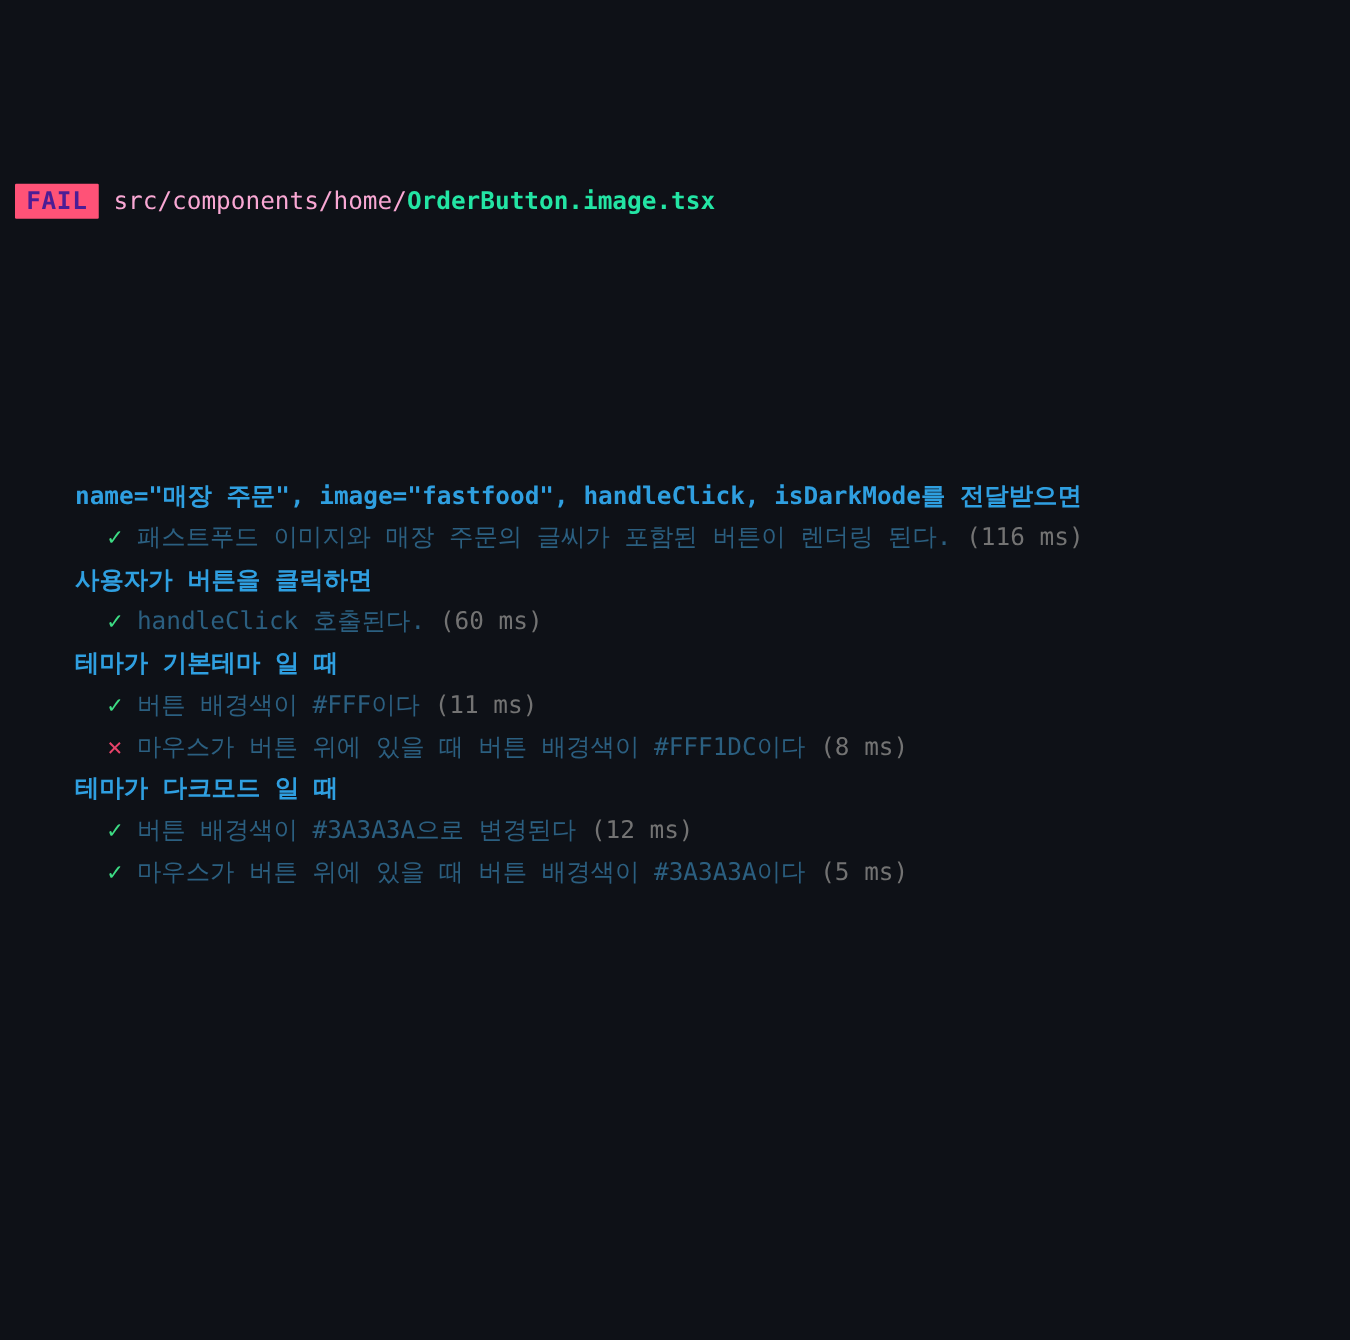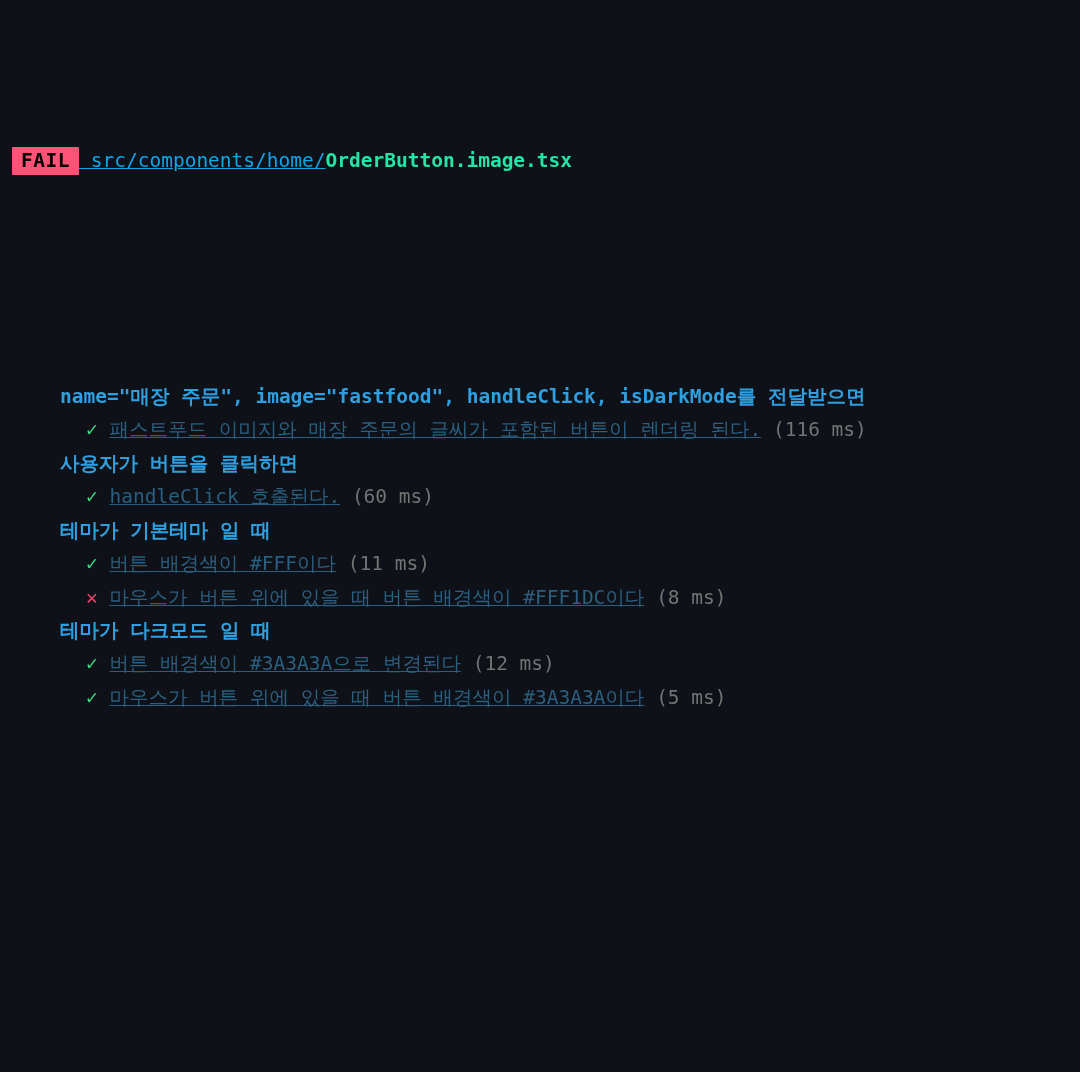--- a/index.html
+++ b/index.html
@@ -25,42 +25,42 @@
   }
 
   
   .hdr {
     line-height: 34px;
     padding-left: 12px;
     margin-bottom: 2px;
   }
   .fail-badge {
     background: #ff5277;
-    color: #000000;
+    color: #4c1d95;
     font-weight: bold;
     padding: 2px 9px 3px 9px;
     letter-spacing: 0.5px;
     border-radius: 1px;
   }
-  .path-dim { color: #0ea5e9; text-decoration: underline; }
+  .path-dim { color: #f9a8d4; }
   .path-file {
     color: #23e5a4;
     font-weight: bold;
   }
 
   
   .tree { padding-left: 0; }
   .ln { display: block; }
   .ind1 { padding-left: 34px; }
   .ind2 { padding-left: 60px; }
   .ind3 { padding-left: 86px; }
 
   .suite      { color: #2f9fe0; }
   .describe   { color: #2f9fe0; font-weight: bold; }
-  .case       { color: #2b5f80; text-decoration: underline; }
+  .case       { color: #2b5f80; }
   .dur        { color: #737373; }
   .tick       { color: #3ddc84; }
   .cross      { color: #e8436a; }
 
   
   .failblock { margin-top: 38px; padding-left: 20px; }
 </style>
 </head>
 <body>
 

